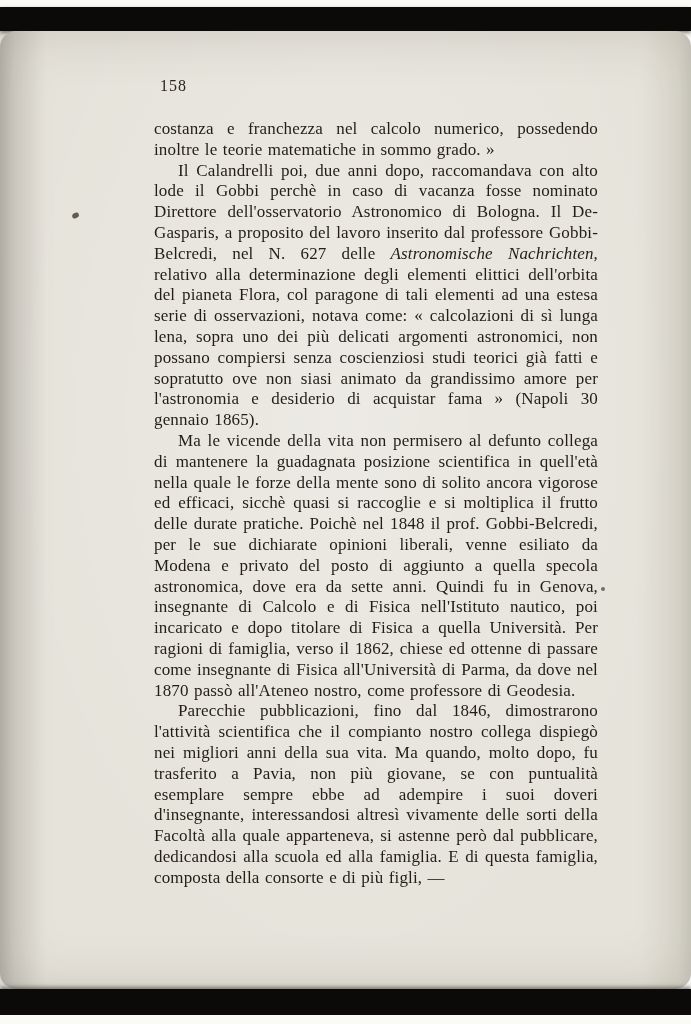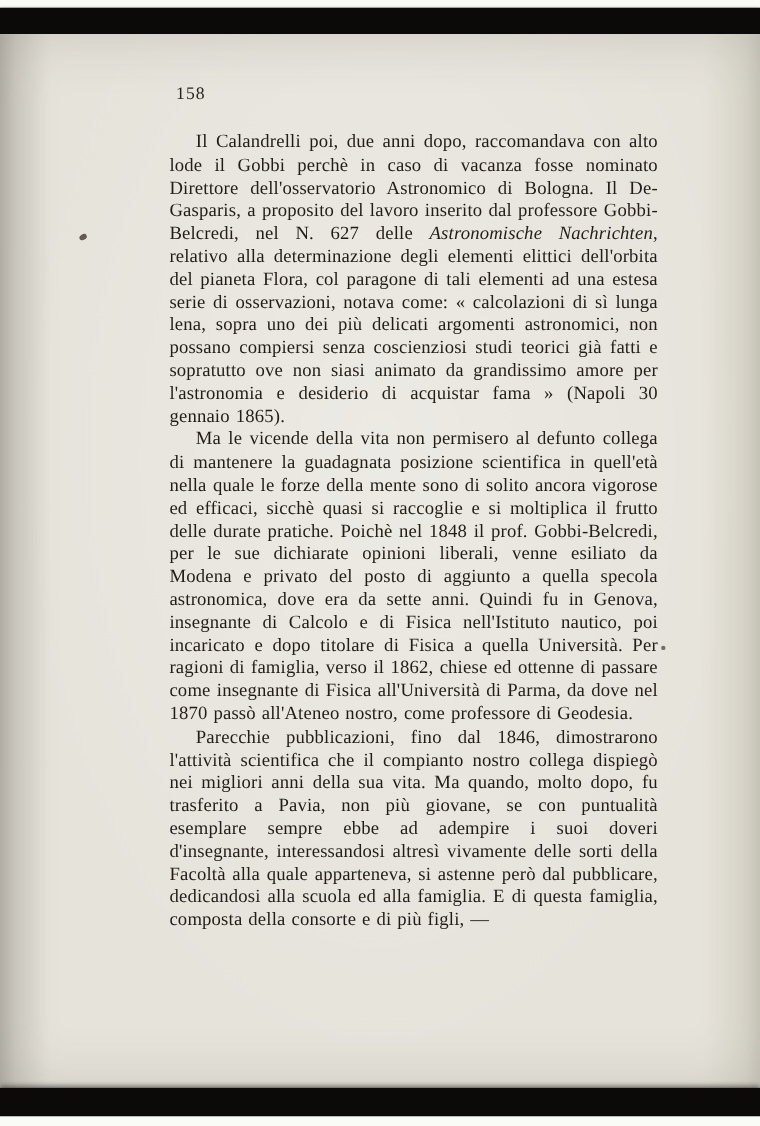--- a/index.html
+++ b/index.html
@@ -35,20 +35,21 @@
   }
   
   .page {
     position: absolute;
     left: 0; top: 31px; right: 0; bottom: 35px;
     background:
       radial-gradient(ellipse at 50% 40%, rgba(255,255,255,0.25), rgba(0,0,0,0) 70%),
       linear-gradient(90deg, #d3d0c8 0px, #e3e0d8 14px, #e6e3db 40px, #e6e3db 640px, #dddacf 678px, #d2cfc6 691px),
       #e5e2da;
     box-shadow: inset 0 0 55px rgba(70,64,52,0.18);
+    border-radius: 16px;
   }
   .page-number {
     position: absolute;
     left: 160px;
     top: 46px;
     font-size: 16px;
     letter-spacing: 1px;
     color: #2a251e;
   }
   .text-block {
@@ -103,20 +104,21 @@
 <div class="edge-bar-top"></div>
 
 <div class="page">
   <div class="fold-shade"></div>
   <div class="ink-speck-left"></div>
   <div class="ink-dot-right"></div>
 
   <div class="page-number">158</div>
 
   <div class="text-block">
+    <p class="noindent">costanza e franchezza nel calcolo numerico, possedendo inoltre le teorie matematiche in sommo grado. »</p>
 
     <p><span>Il Calandrelli poi, due anni dopo, raccomandava con alto lode il Gobbi perchè in caso di vacanza fosse nominato Direttore dell'osservatorio Astronomico di Bologna. Il De-Gasparis, a proposito del lavoro inserito dal professore Gobbi-Belcredi, nel N. 627 delle </span><i>Astronomische Nachrichten</i><span>, relativo alla determinazione degli elementi elittici dell'orbita del pianeta Flora, col paragone di tali elementi ad una estesa serie di osservazioni, notava come: « calcolazioni di sì lunga lena, sopra uno dei più delicati argomenti astronomici, non possano compiersi senza coscienziosi studi teorici già fatti e sopratutto ove non siasi animato da grandissimo amore per l'astronomia e desiderio di acquistar fama » (Napoli 30 gennaio 1865).</span></p>
 
     <p>Ma le vicende della vita non permisero al defunto collega di mantenere la guadagnata posizione scientifica in quell'età nella quale le forze della mente sono di solito ancora vigorose ed efficaci, sicchè quasi si raccoglie e si moltiplica il frutto delle durate pratiche. Poichè nel 1848 il prof. Gobbi-Belcredi, per le sue dichiarate opinioni liberali, venne esiliato da Modena e privato del posto di aggiunto a quella specola astronomica, dove era da sette anni. Quindi fu in Genova, insegnante di Calcolo e di Fisica nell'Istituto nautico, poi incaricato e dopo titolare di Fisica a quella Università. Per ragioni di famiglia, verso il 1862, chiese ed ottenne di passare come insegnante di Fisica all'Università di Parma, da dove nel 1870 passò all'Ateneo nostro, come professore di Geodesia.</p>
 
     <p>Parecchie pubblicazioni, fino dal 1846, dimostrarono l'attività scientifica che il compianto nostro collega dispiegò nei migliori anni della sua vita. Ma quando, molto dopo, fu trasferito a Pavia, non più giovane, se con puntualità esemplare sempre ebbe ad adempire i suoi doveri d'insegnante, interessandosi altresì vivamente delle sorti della Facoltà alla quale apparteneva, si astenne però dal pubblicare, dedicandosi alla scuola ed alla famiglia. E di questa famiglia, composta della consorte e di più figli, —</p>
   </div>
 </div>
 
 <div class="edge-bar-bottom"></div>

